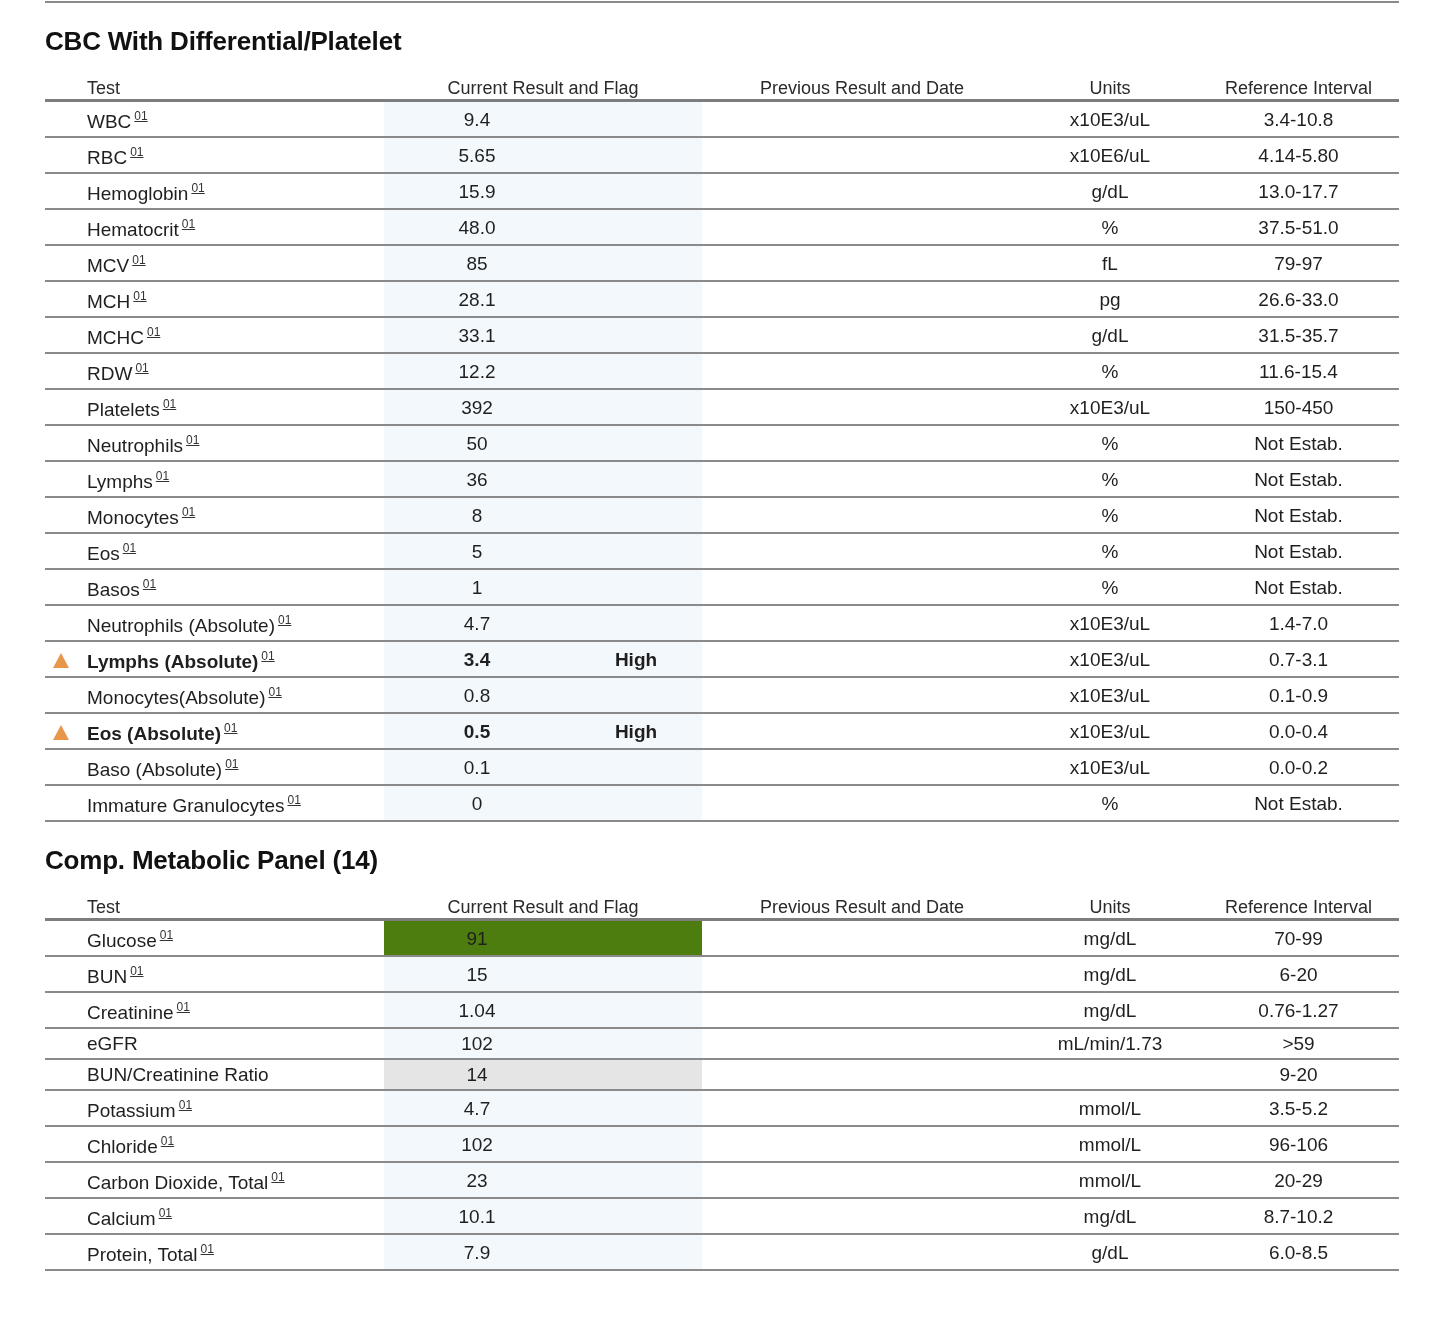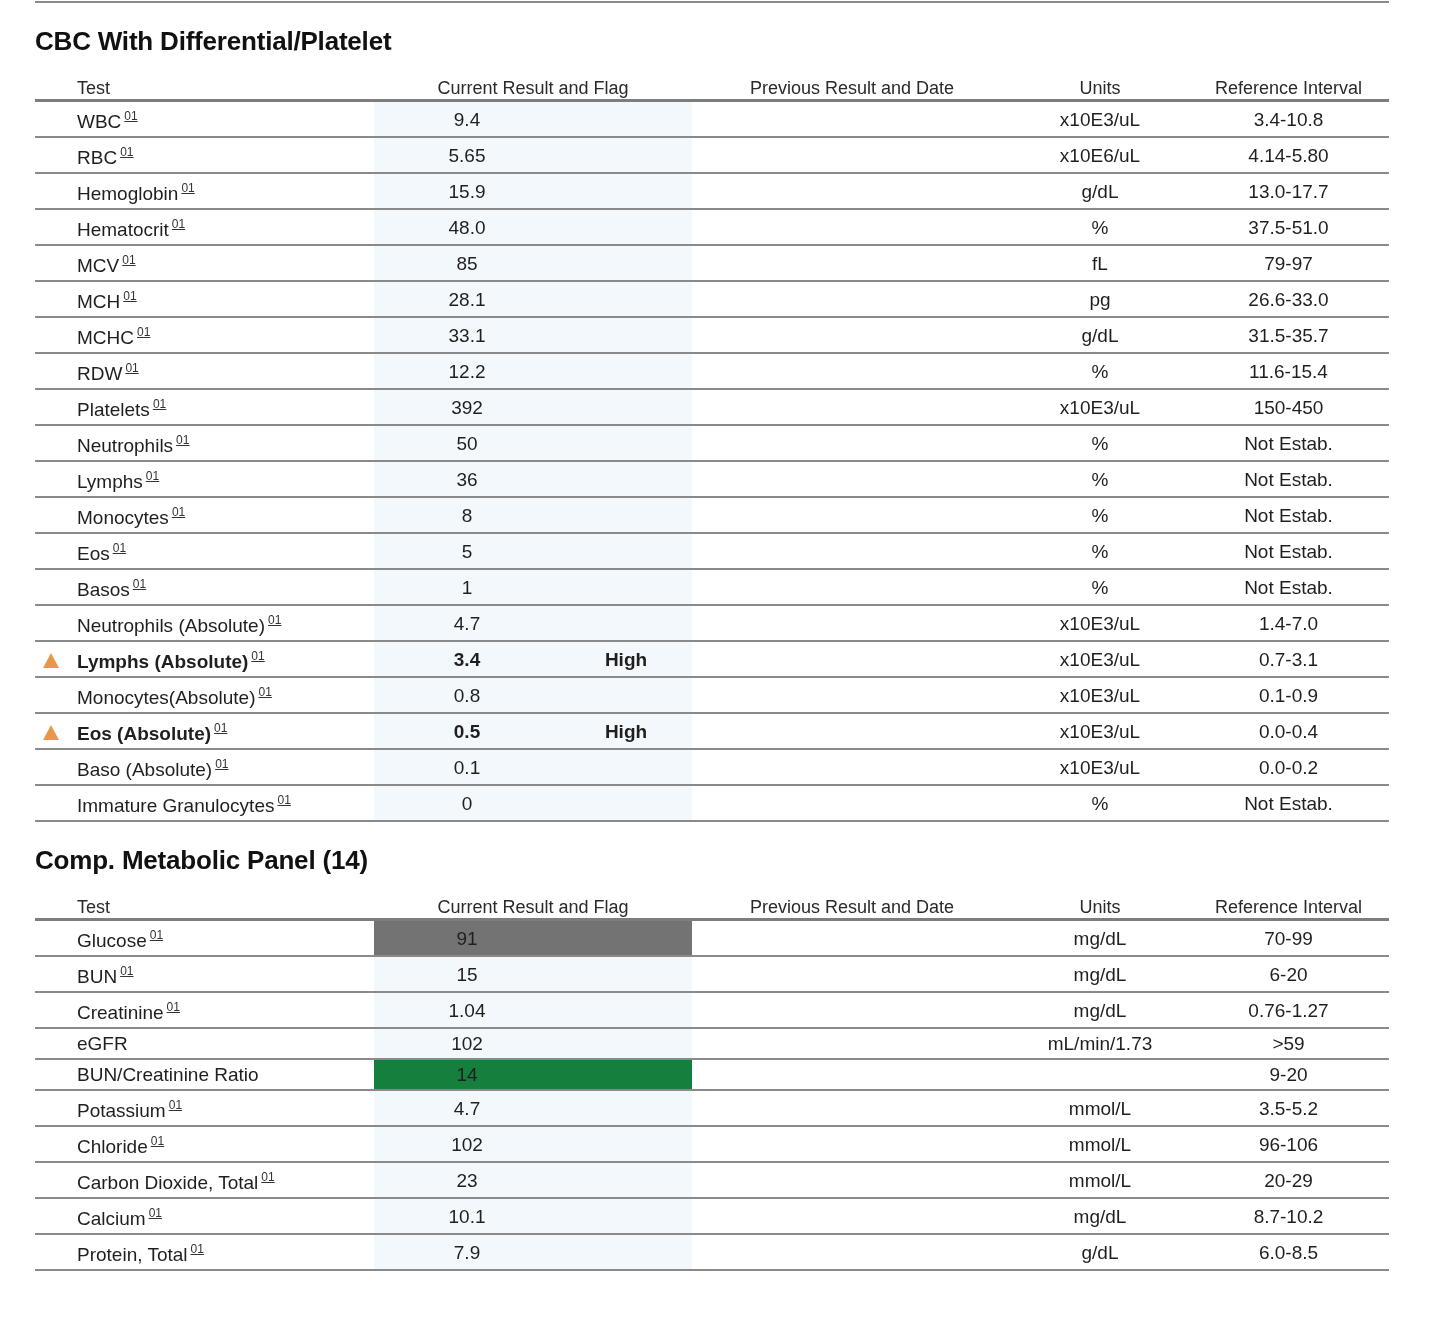--- a/index.html
+++ b/index.html
@@ -10,21 +10,21 @@
     body {
       width: 1440px;
       height: 1342px;
       position: relative;
       font-family: "Liberation Sans", "DejaVu Sans", sans-serif;
       color: #1f1f1f;
       overflow: hidden;
     }
     .page {
       position: absolute;
-      left: 35px;
+      left: 45px;
       top: 0;
       width: 1354px;
     }
     .top-rule {
       height: 0;
       border-top: 2px solid #8a8a8a;
       margin-top: 1px;
     }
     .panel-title {
       font-size: 26px;
@@ -328,21 +328,21 @@
           <th class="h-result">Current Result and Flag</th>
           <th class="h-prev">Previous Result and Date</th>
           <th class="h-units">Units</th>
           <th class="h-ref">Reference Interval</th>
         </tr>
       </thead>
       <tbody>
           <tr>
             <td class="flag-cell"></td>
             <td class="test-cell"><span>Glucose</span><sup class="lab">01</sup></td>
-            <td class="result-cell" style="background: #737373;"><span class="val">91</span><span class="flagtxt"></span></td>
+            <td class="result-cell" style="background: #4d7c0f;"><span class="val">91</span><span class="flagtxt"></span></td>
             <td class="prev-cell"></td>
             <td class="units-cell">mg/dL</td>
             <td class="ref-cell">70-99</td>
           </tr>
           <tr>
             <td class="flag-cell"></td>
             <td class="test-cell"><span>BUN</span><sup class="lab">01</sup></td>
             <td class="result-cell" style="background: rgb(243, 248, 252);"><span class="val">15</span><span class="flagtxt"></span></td>
             <td class="prev-cell"></td>
             <td class="units-cell">mg/dL</td>
@@ -360,21 +360,21 @@
             <td class="flag-cell"></td>
             <td class="test-cell"><span>eGFR</span></td>
             <td class="result-cell" style="background: rgb(243, 248, 252);"><span class="val">102</span><span class="flagtxt"></span></td>
             <td class="prev-cell"></td>
             <td class="units-cell">mL/min/1.73</td>
             <td class="ref-cell">&gt;59</td>
           </tr>
           <tr>
             <td class="flag-cell"></td>
             <td class="test-cell"><span>BUN/Creatinine Ratio</span></td>
-            <td class="result-cell" style="background: #15803d;"><span class="val">14</span><span class="flagtxt"></span></td>
+            <td class="result-cell" style="background: #e5e5e5;"><span class="val">14</span><span class="flagtxt"></span></td>
             <td class="prev-cell"></td>
             <td class="units-cell"></td>
             <td class="ref-cell">9-20</td>
           </tr>
           <tr>
             <td class="flag-cell"></td>
             <td class="test-cell"><span>Potassium</span><sup class="lab">01</sup></td>
             <td class="result-cell" style="background: rgb(243, 248, 252);"><span class="val">4.7</span><span class="flagtxt"></span></td>
             <td class="prev-cell"></td>
             <td class="units-cell">mmol/L</td>

